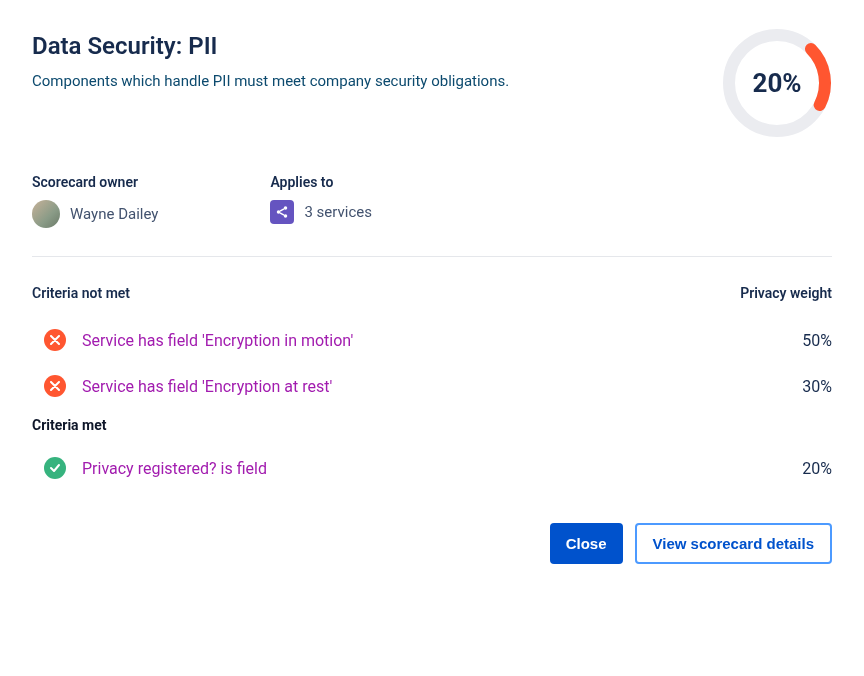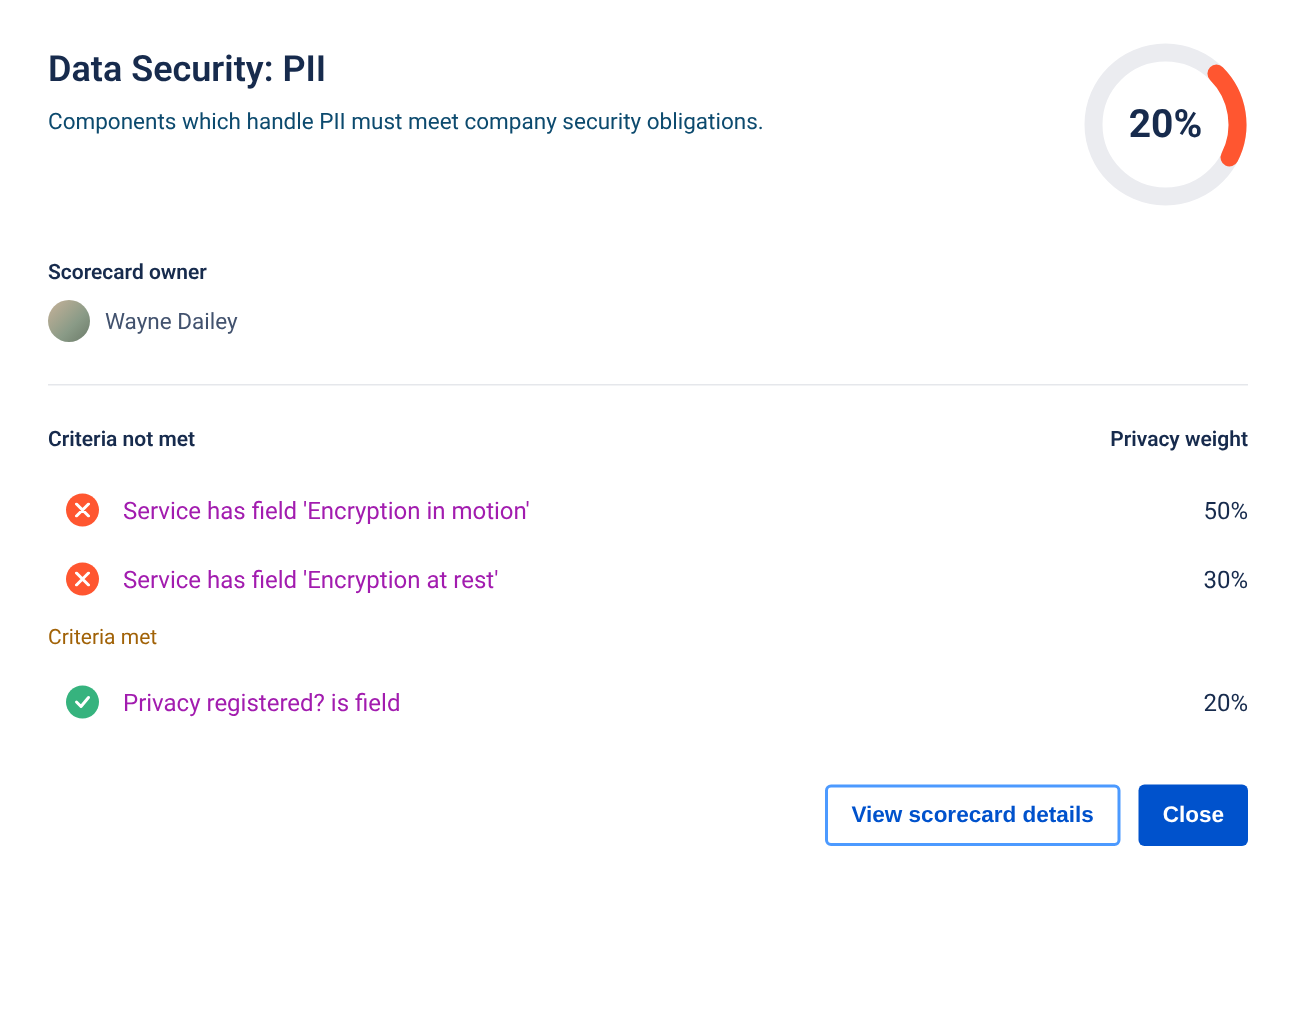--- a/index.html
+++ b/index.html
@@ -138,22 +138,22 @@
       color: #a21caf;
     }
     .criteria-weight {
       font-size: 16px;
       color: #172B4D;
       min-width: 60px;
       text-align: right;
     }
     .criteria-met-heading {
       font-size: 14px;
-      font-weight: 400;
-      color: #a16207;
+      font-weight: 700;
+      color: #0f172a;
       margin-top: 8px;
       margin-bottom: 12px;
     }
     .footer {
       display: flex;
       justify-content: flex-end;
       gap: 12px;
       margin-top: 32px;
     }
     .btn {
@@ -192,20 +192,35 @@
 </div>
 
 <div class="meta-row">
   <div class="meta-item">
     <div class="meta-label">Scorecard owner</div>
     <div class="meta-value">
       <span class="avatar"></span>
       <span>Wayne Dailey</span>
     </div>
   </div>
+  <div class="meta-item">
+    <div class="meta-label">Applies to</div>
+    <div class="meta-value">
+      <span class="applies-icon">
+        <svg width="14" height="14" viewBox="0 0 24 24" fill="none" stroke="#fff" stroke-width="2.5">
+          <circle cx="18" cy="5" r="3" fill="#fff" stroke="none"></circle>
+          <circle cx="6" cy="12" r="3" fill="#fff" stroke="none"></circle>
+          <circle cx="18" cy="19" r="3" fill="#fff" stroke="none"></circle>
+          <line x1="8.5" y1="10.5" x2="15.5" y2="6.5"></line>
+          <line x1="8.5" y1="13.5" x2="15.5" y2="17.5"></line>
+        </svg>
+      </span>
+      <span>3 services</span>
+    </div>
+  </div>
 </div>
 
 <div class="criteria-section">
   <div class="criteria-header-row">
     <div class="criteria-heading">Criteria not met</div>
     <div class="criteria-weight-heading">Privacy weight</div>
   </div>
 
   <div class="criteria-row">
     <span class="criteria-icon fail">
@@ -234,15 +249,15 @@
       <svg width="12" height="12" viewBox="0 0 12 12">
           <path d="M2 6 L5 9 L10 3" stroke="#fff" stroke-width="2" fill="none" stroke-linecap="round" stroke-linejoin="round"></path>
         </svg>
     </span>
     <span class="criteria-text">Privacy registered? is field</span>
     <span class="criteria-weight">20%</span>
   </div>
 </div>
 
 <div class="footer">
+  <button class="btn btn-primary">Close</button>
   <button class="btn btn-secondary">View scorecard details</button>
-  <button class="btn btn-primary">Close</button>
 </div>
 
 </body></html>

